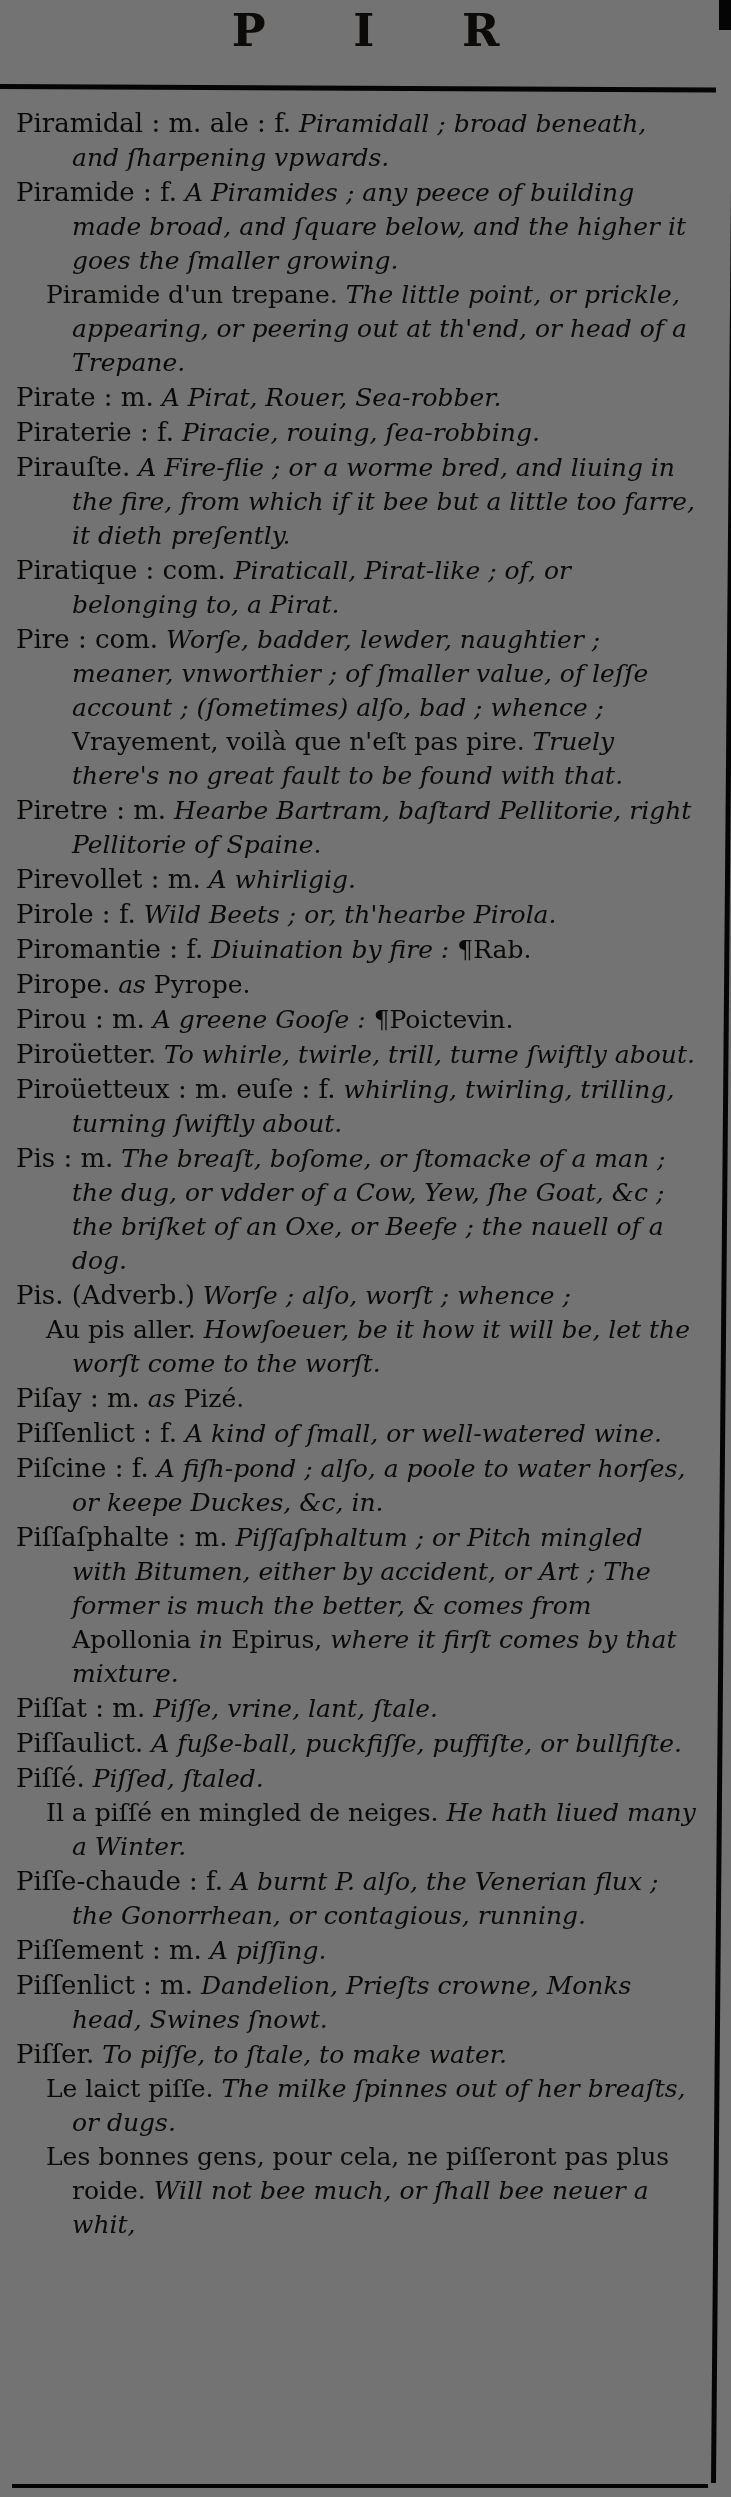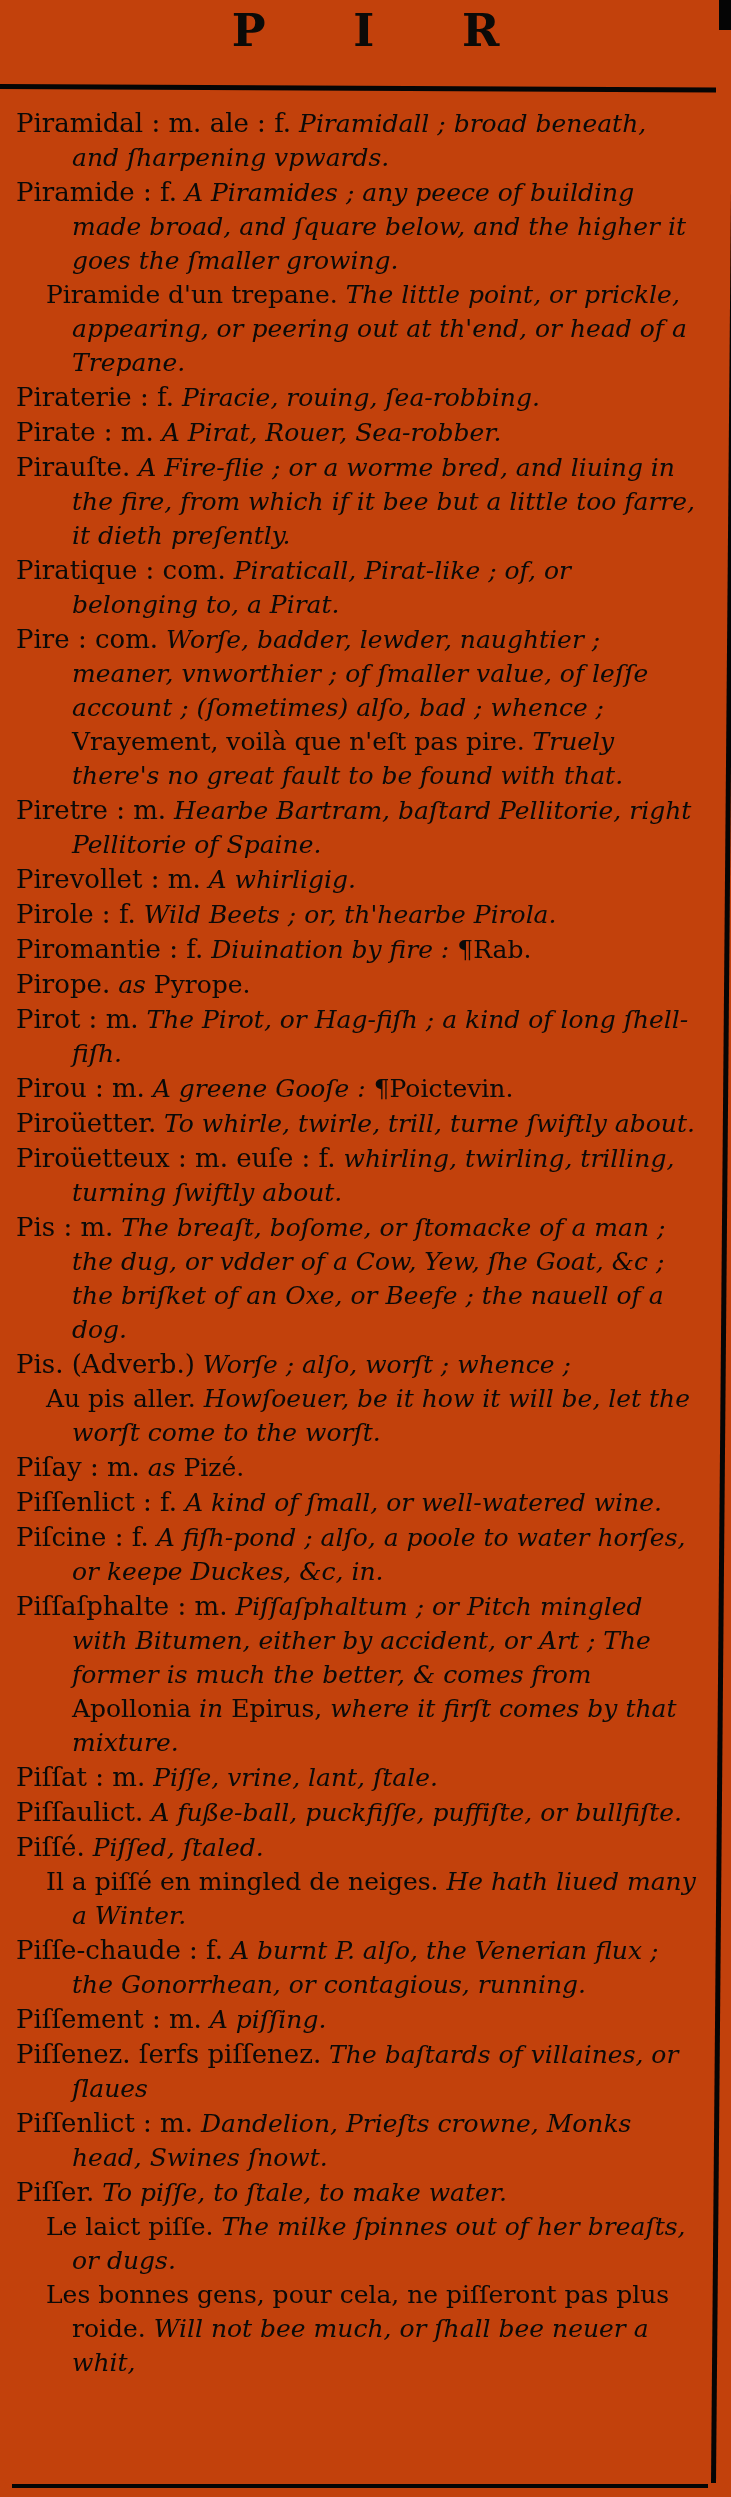--- a/index.html
+++ b/index.html
@@ -1,18 +1,18 @@
 <!DOCTYPE html>
 <html><head>
 <meta charset="utf-8">
 <style>
   html,body { margin:0; padding:0; background:#ffffff; }
   .page {
     position:relative; width:731px; height:2497px;
-    background:#c2410c; color:#0b0a08; overflow:hidden;
+    background:#737373; color:#0b0a08; overflow:hidden;
     font-family:"DejaVu Serif", serif;
   }
   .running-head {
     position:absolute; top:4px; left:0; width:100%;
     text-align:center; font-size:45px; font-weight:bold;
     letter-spacing:36px; text-indent:36px; color:#0b0a08;
   }
   .rule-top {
     position:absolute; top:84px; left:0; width:716px; height:5px;
     background:#050505; transform:rotate(0.28deg); transform-origin:left center;
@@ -48,48 +48,46 @@
   <div class="corner-blob"></div>
   <div class="rule-top"></div>
   <div class="rule-right"></div>
   <div class="rule-bottom"></div>
 
   <div class="text-col">
     <div>
         <p class="main"><span class="ro">Piramidal : m. ale : f.</span><span class="it"> Piramidall ; broad beneath, and ſharpening vpwards.</span></p>
         <p class="main"><span class="ro">Piramide : f.</span><span class="it"> A Piramides ; any peece of building made broad, and ſquare below, and the higher it goes the ſmaller growing.</span></p>
         <p class="sub"><span class="ro">Piramide d'un trepane.</span><span class="it"> The little point, or prickle, appearing, or peering out at th'end, or head of a Trepane.</span></p>
+        <p class="main"><span class="ro">Pirate : m.</span><span class="it"> A Pirat, Rouer, Sea-robber.</span></p>
         <p class="main"><span class="ro">Piraterie : f.</span><span class="it"> Piracie, rouing, ſea-robbing.</span></p>
-        <p class="main"><span class="ro">Pirate : m.</span><span class="it"> A Pirat, Rouer, Sea-robber.</span></p>
         <p class="main"><span class="ro">Pirauſte.</span><span class="it"> A Fire-flie ; or a worme bred, and liuing in the fire, from which if it bee but a little too farre, it dieth preſently.</span></p>
         <p class="main"><span class="ro">Piratique : com.</span><span class="it"> Piraticall, Pirat-like ; of, or belonging to, a Pirat.</span></p>
         <p class="main"><span class="ro">Pire : com.</span><span class="it"> Worſe, badder, lewder, naughtier ; meaner, vnworthier ; of ſmaller value, of leſſe account ; (ſometimes) alſo, bad ; whence ;</span><span class="ro"> Vrayement, voilà que n'eſt pas pire.</span><span class="it"> Truely there's no great fault to be found with that.</span></p>
         <p class="main"><span class="ro">Piretre : m.</span><span class="it"> Hearbe Bartram, baſtard Pellitorie, right Pellitorie of Spaine.</span></p>
         <p class="main"><span class="ro">Pirevollet : m.</span><span class="it"> A whirligig.</span></p>
         <p class="main"><span class="ro">Pirole : f.</span><span class="it"> Wild Beets ; or, th'hearbe Pirola.</span></p>
         <p class="main"><span class="ro">Piromantie : f.</span><span class="it"> Diuination by fire :</span><span class="ro"> ¶Rab.</span></p>
         <p class="main"><span class="ro">Pirope.</span><span class="it"> as</span><span class="ro"> Pyrope.</span></p>
-        <p class="main"><span class="ro">Pirot : m.</span><span class="it"> The Pirot, or Hag-fiſh ; a kind of long ſhell-fiſh.</span></p>
         <p class="main"><span class="ro">Pirou : m.</span><span class="it"> A greene Gooſe :</span><span class="ro"> ¶Poictevin.</span></p>
         <p class="main"><span class="ro">Piroüetter.</span><span class="it"> To whirle, twirle, trill, turne ſwiftly about.</span></p>
         <p class="main"><span class="ro">Piroüetteux : m. euſe : f.</span><span class="it"> whirling, twirling, trilling, turning ſwiftly about.</span></p>
         <p class="main"><span class="ro">Pis : m.</span><span class="it"> The breaſt, boſome, or ſtomacke of a man ; the dug, or vdder of a Cow, Yew, ſhe Goat, &amp;c ; the briſket of an Oxe, or Beefe ; the nauell of a dog.</span></p>
         <p class="main"><span class="ro">Pis. (Adverb.)</span><span class="it"> Worſe ; alſo, worſt ; whence ;</span></p>
         <p class="sub"><span class="ro">Au pis aller.</span><span class="it"> Howſoeuer, be it how it will be, let the worſt come to the worſt.</span></p>
         <p class="main"><span class="ro">Piſay : m.</span><span class="it"> as</span><span class="ro"> Pizé.</span></p>
         <p class="main"><span class="ro">Piſſenlict : f.</span><span class="it"> A kind of ſmall, or well-watered wine.</span></p>
         <p class="main"><span class="ro">Piſcine : f.</span><span class="it"> A fiſh-pond ; alſo, a poole to water horſes, or keepe Duckes, &amp;c, in.</span></p>
         <p class="main"><span class="ro">Piſſaſphalte : m.</span><span class="it"> Piſſaſphaltum ; or Pitch mingled with Bitumen, either by accident, or Art ; The former is much the better, &amp; comes from</span><span class="ro"> Apollonia</span><span class="it"> in</span><span class="ro"> Epirus,</span><span class="it"> where it firſt comes by that mixture.</span></p>
         <p class="main"><span class="ro">Piſſat : m.</span><span class="it"> Piſſe, vrine, lant, ſtale.</span></p>
         <p class="main"><span class="ro">Piſſaulict.</span><span class="it"> A fuße-ball, puckfiſſe, puffiſte, or bullfiſte.</span></p>
         <p class="main"><span class="ro">Piſſé.</span><span class="it"> Piſſed, ſtaled.</span></p>
         <p class="sub"><span class="ro">Il a piſſé en mingled de neiges.</span><span class="it"> He hath liued many a Winter.</span></p>
         <p class="main"><span class="ro">Piſſe-chaude : f.</span><span class="it"> A burnt P. alſo, the Venerian flux ; the Gonorrhean, or contagious, running.</span></p>
         <p class="main"><span class="ro">Piſſement : m.</span><span class="it"> A piſſing.</span></p>
-        <p class="main"><span class="ro">Piſſenez. ſerfs piſſenez.</span><span class="it"> The baſtards of villaines, or ſlaues</span></p>
         <p class="main"><span class="ro">Piſſenlict : m.</span><span class="it"> Dandelion, Prieſts crowne, Monks head, Swines ſnowt.</span></p>
         <p class="main"><span class="ro">Piſſer.</span><span class="it"> To piſſe, to ſtale, to make water.</span></p>
         <p class="sub"><span class="ro">Le laict piſſe.</span><span class="it"> The milke ſpinnes out of her breaſts, or dugs.</span></p>
         <p class="sub"><span class="ro">Les bonnes gens, pour cela, ne piſſeront pas plus roide.</span><span class="it"> Will not bee much, or ſhall bee neuer a whit,</span></p>
       </div>
 
   </div>
 </div>
 
 </body></html>

